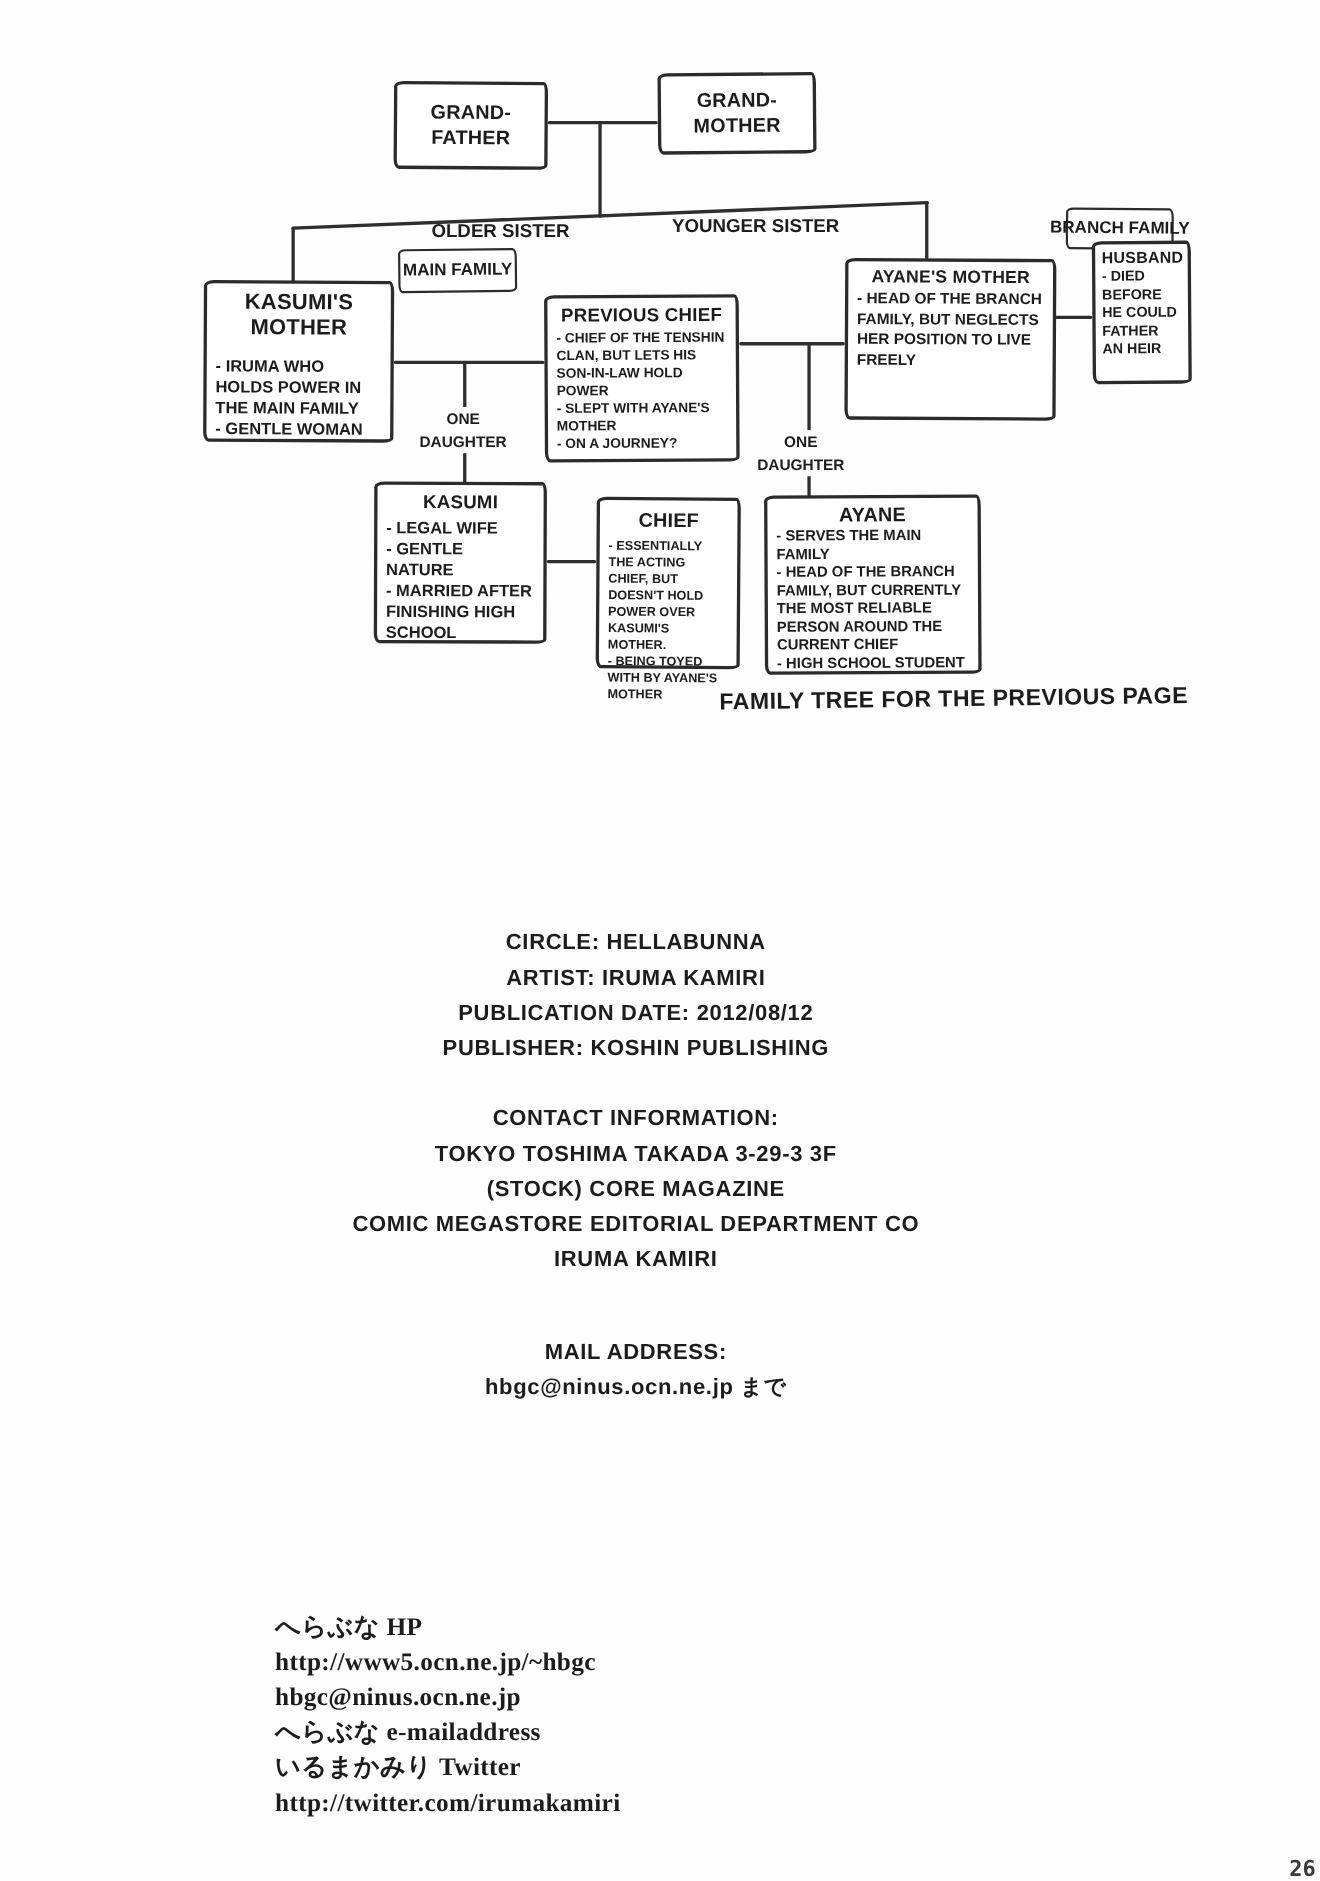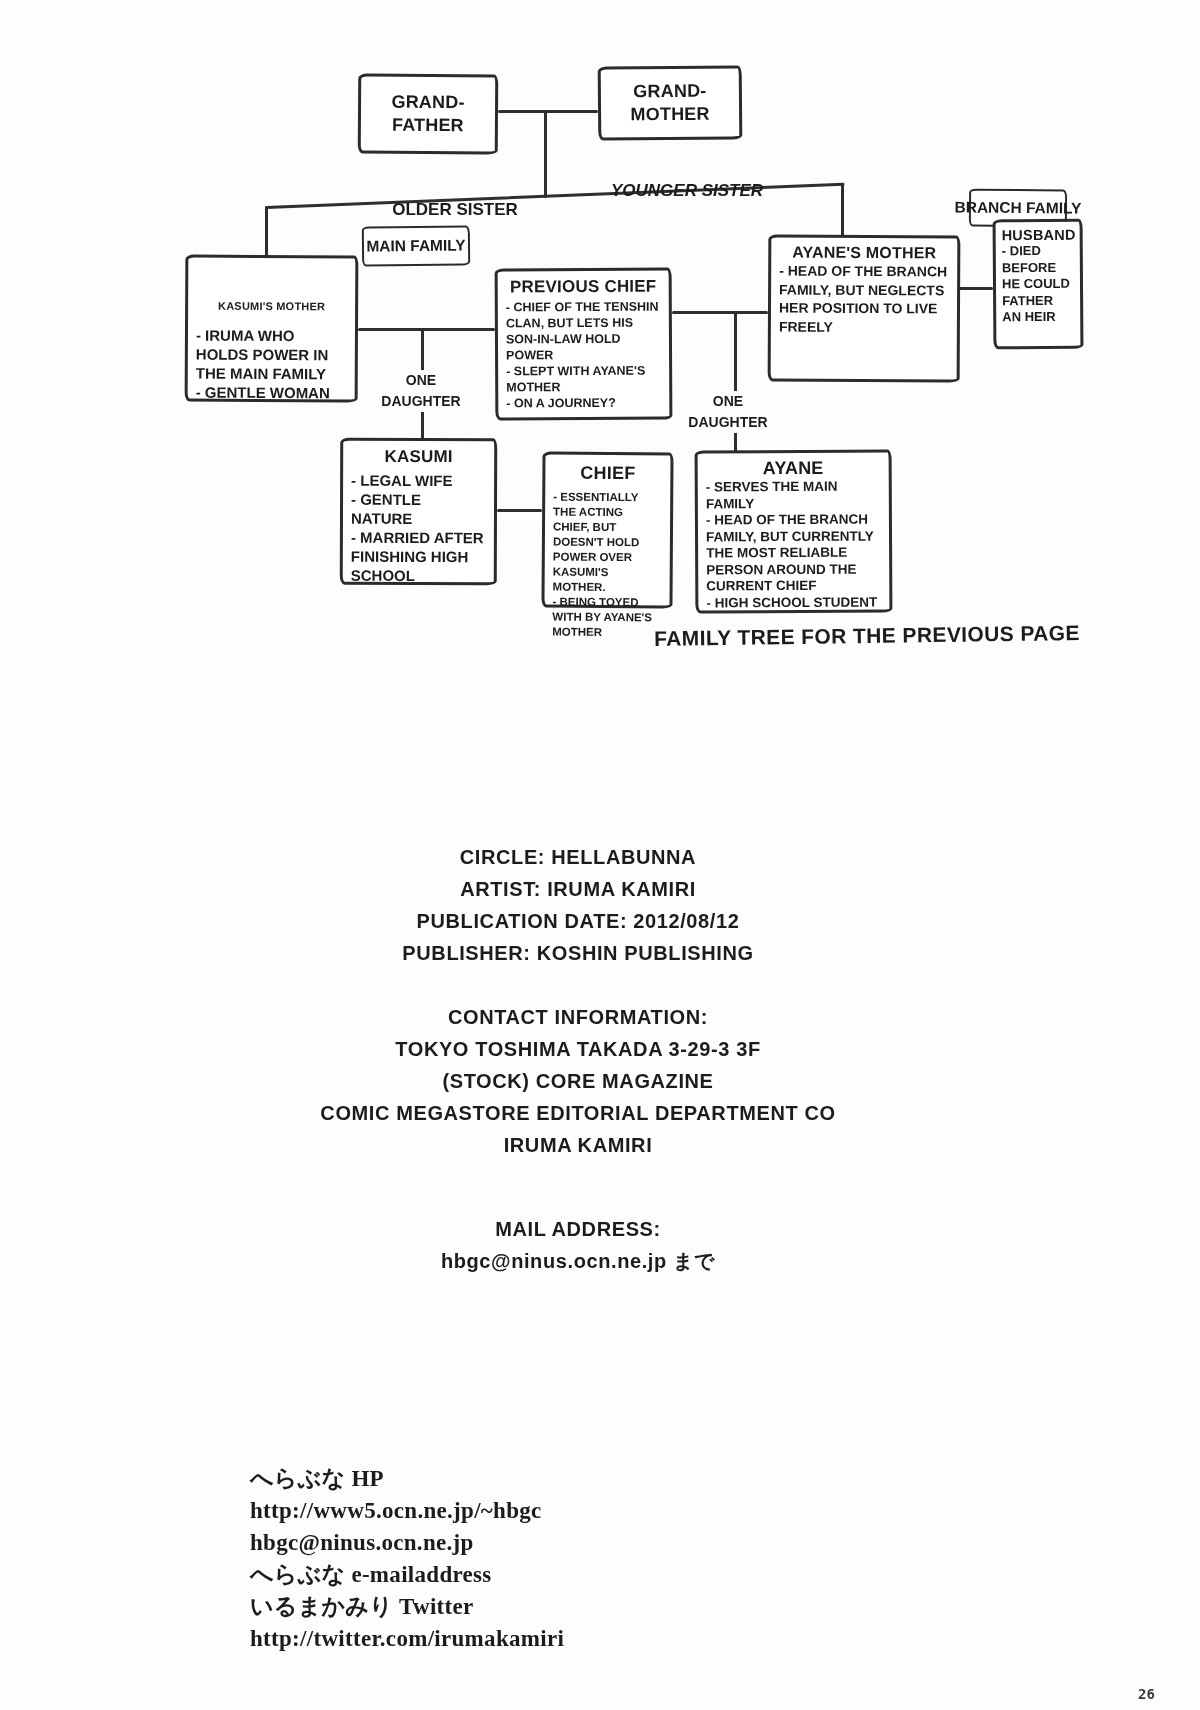--- a/index.html
+++ b/index.html
@@ -41,42 +41,42 @@
              text-align:center; font-size:20px; font-weight:700;
              letter-spacing:.6px; line-height:32px; }
   .gap32 { margin-top:32px; }
   .gap52 { margin-top:52px; }
 
   
   .footer { position:absolute; left:250px; top:1463px; width:700px;
             text-align:left; font-family:Liberation Serif, serif;
             font-weight:700; font-size:23px; line-height:32px; letter-spacing:.3px; }
 
-  .pagenum { position:absolute; left:1138px; top:1686px; font-size:14px;
+  .pagenum { position:absolute; left:1172px; top:1686px; font-size:20px;
              font-weight:700; font-family:"DejaVu Sans Mono", monospace; color:#3a3a3a; }
 </style>
 </head>
 <body>
 
 <div class="tree">
 
   <div class="hline" style="left:498px;top:110px;width:100px;"></div>
   <div class="vline" style="left:544px;top:110px;height:88px;"></div>
   <div class="hline" style="left:265px;top:206px;width:580px;transform:rotate(-2.3deg);transform-origin:left center;"></div>
   <div class="vline" style="left:265px;top:206px;height:52px;"></div>
   <div class="vline" style="left:841px;top:183px;height:53px;"></div>
   <div class="hline" style="left:358px;top:328px;width:137px;"></div>
   <div class="vline" style="left:421px;top:328px;height:112px;"></div>
   <div class="hline" style="left:672px;top:311px;width:96px;"></div>
   <div class="vline" style="left:734px;top:311px;height:141px;"></div>
   <div class="hline" style="left:958px;top:287px;width:35px;"></div>
   <div class="hline" style="left:497px;top:509px;width:45px;"></div>
 
   <div class="tree-label" style="left:455px;top:200px;">OLDER SISTER</div>
-  <div class="tree-label" style="left:687px;top:181px;font-style:italic;">YOUNGER SISTER</div>
+  <div class="tree-label" style="left:687px;top:196px;">YOUNGER SISTER</div>
 
   <div class="od" style="left:421px;top:370px;">
     <div>ONE</div>
     <div>DAUGHTER</div>
   </div>
   <div class="od" style="left:728px;top:391px;">
     <div>ONE</div>
     <div>DAUGHTER</div>
   </div>
 
@@ -90,21 +90,21 @@
   <div class="node couple" style="left:358px;top:74px;width:140px;height:80px;transform:rotate(.4deg);">
     <div class="t">GRAND-</div>
     <div class="t">FATHER</div>
   </div>
   <div class="node couple" style="left:598px;top:66px;width:144px;height:74px;transform:rotate(-.5deg);">
     <div class="t">GRAND-</div>
     <div class="t">MOTHER</div>
   </div>
 
   <div class="node" style="left:185px;top:255px;width:173px;height:147px;transform:rotate(.3deg);">
-    <div class="t" style="font-size:11px;margin-top:36px;">KASUMI'S MOTHER</div>
+    <div class="t" style="font-size:20px;">KASUMI'S MOTHER</div>
     <div class="b" style="font-size:15px;line-height:19px;margin-top:14px;">
       <div>- IRUMA WHO HOLDS POWER IN THE MAIN FAMILY</div>
       <div>- GENTLE WOMAN</div>
     </div>
   </div>
 
   <div class="node" style="left:495px;top:268px;width:177px;height:152px;transform:rotate(-.3deg);">
     <div class="t" style="font-size:17px;margin-bottom:2px;">PREVIOUS CHIEF</div>
     <div class="b" style="font-size:12.5px;line-height:16px;">
       <div>- CHIEF OF THE TENSHIN CLAN, BUT LETS HIS SON-IN-LAW HOLD POWER</div>

